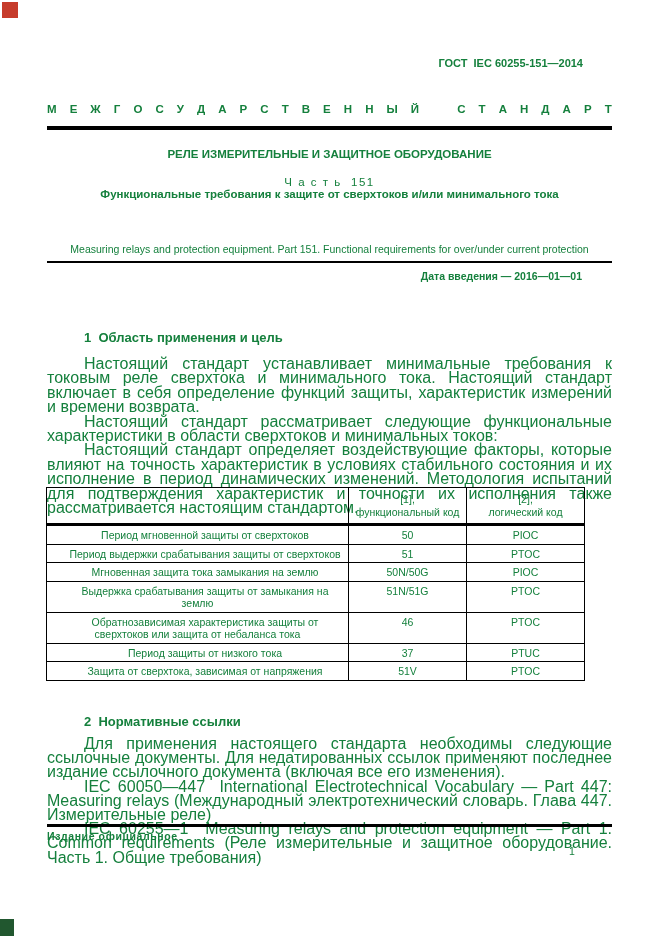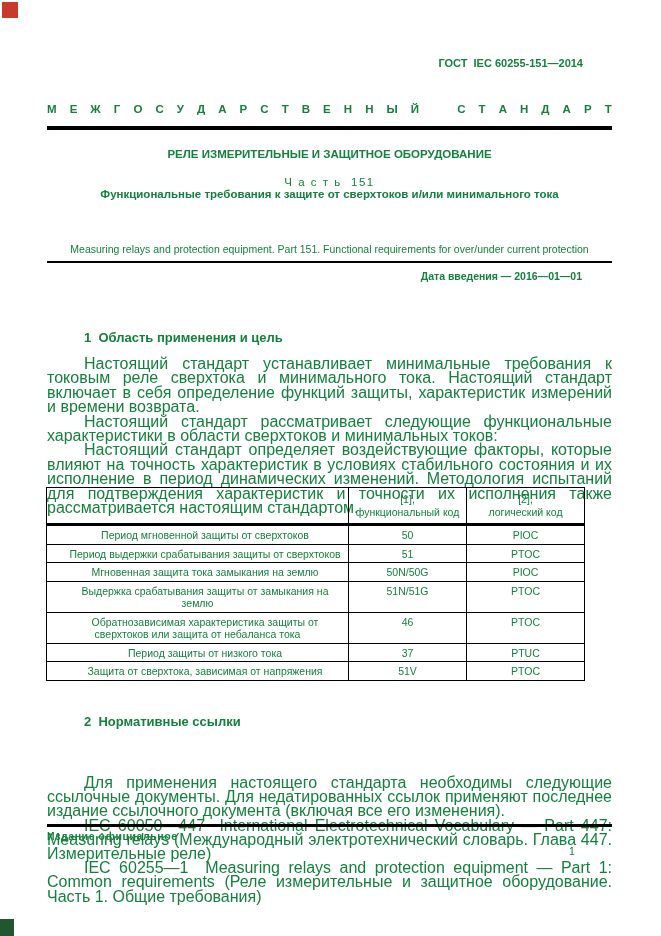--- a/index.html
+++ b/index.html
@@ -46,21 +46,21 @@
   .h1pos { top:330px; }
   .h2pos { top:703px;margin-top:11px; }
 
   .body {
     position:absolute; left:47px; width:565px;
     font-size:16px; line-height:14.4px; text-align:justify;
   }
   .body p { text-indent:37px; }
   .s1-body    { top:357px; }
   .after-body { top:669px; }
-  .s2-body    { top:776px; line-height:14.2px; }
+  .s2-body    { top:737px; line-height:14.2px; }
 
   table.codes {
     position:absolute; top:487px; left:46px; width:538px;
     border-collapse:collapse; table-layout:fixed; font-size:10.5px;
   }
   table.codes th, table.codes td { border:1px solid #000; }
   table.codes thead th {
     border-bottom:3px solid #000; font-weight:normal; font-size:10.5px;
     text-align:center; vertical-align:middle; padding:5px 2px 4px; line-height:13px;
   }

